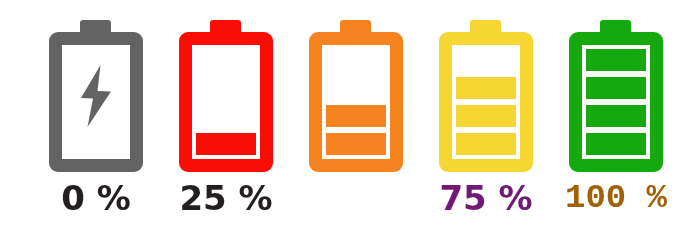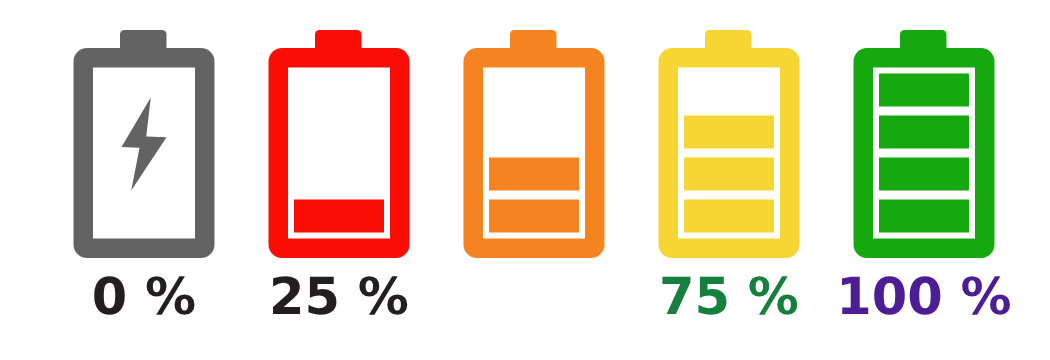--- a/index.html
+++ b/index.html
@@ -152,28 +152,28 @@
       <div class="battery-graphic">
         <div class="nub" style="background: rgb(245, 214, 50);"></div>
         <div class="shell" style="background: rgb(245, 214, 50);"></div>
         <div class="window">
           <div class="bar" style="background: rgb(245, 214, 50);"></div>
           <div class="bar" style="background: rgb(245, 214, 50);"></div>
           <div class="bar" style="background: rgb(245, 214, 50);"></div>
           <div class="bar empty"></div>
         </div>
       </div>
-      <div class="label" style="color: #15803d;">75 %</div>
+      <div class="label" style="color: #701a75;">75 %</div>
     </div>
     <div class="battery-cell">
       <div class="battery-graphic">
         <div class="nub" style="background: rgb(22, 168, 15);"></div>
         <div class="shell" style="background: rgb(22, 168, 15);"></div>
         <div class="window">
           <div class="bar" style="background: rgb(22, 168, 15);"></div>
           <div class="bar" style="background: rgb(22, 168, 15);"></div>
           <div class="bar" style="background: rgb(22, 168, 15);"></div>
           <div class="bar" style="background: rgb(22, 168, 15);"></div>
         </div>
       </div>
-      <div class="label" style="color: #4c1d95;">100 %</div>
+      <div class="label" style="color: #a16207; font-family: Liberation Mono, monospace;">100 %</div>
     </div>
   </div>
 
 </body></html>

